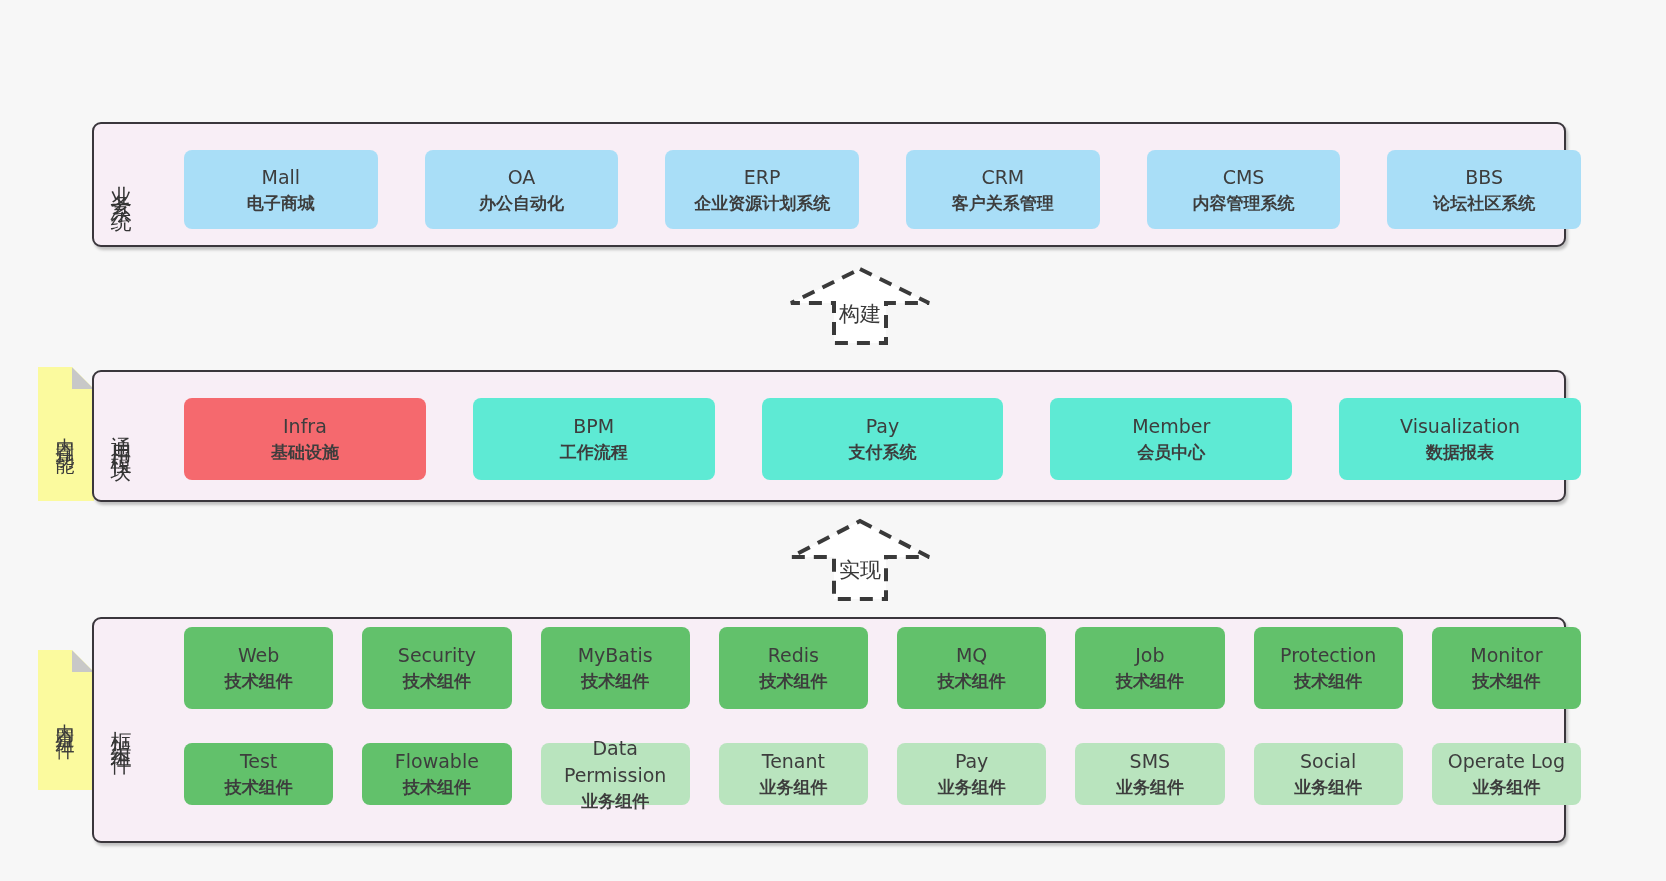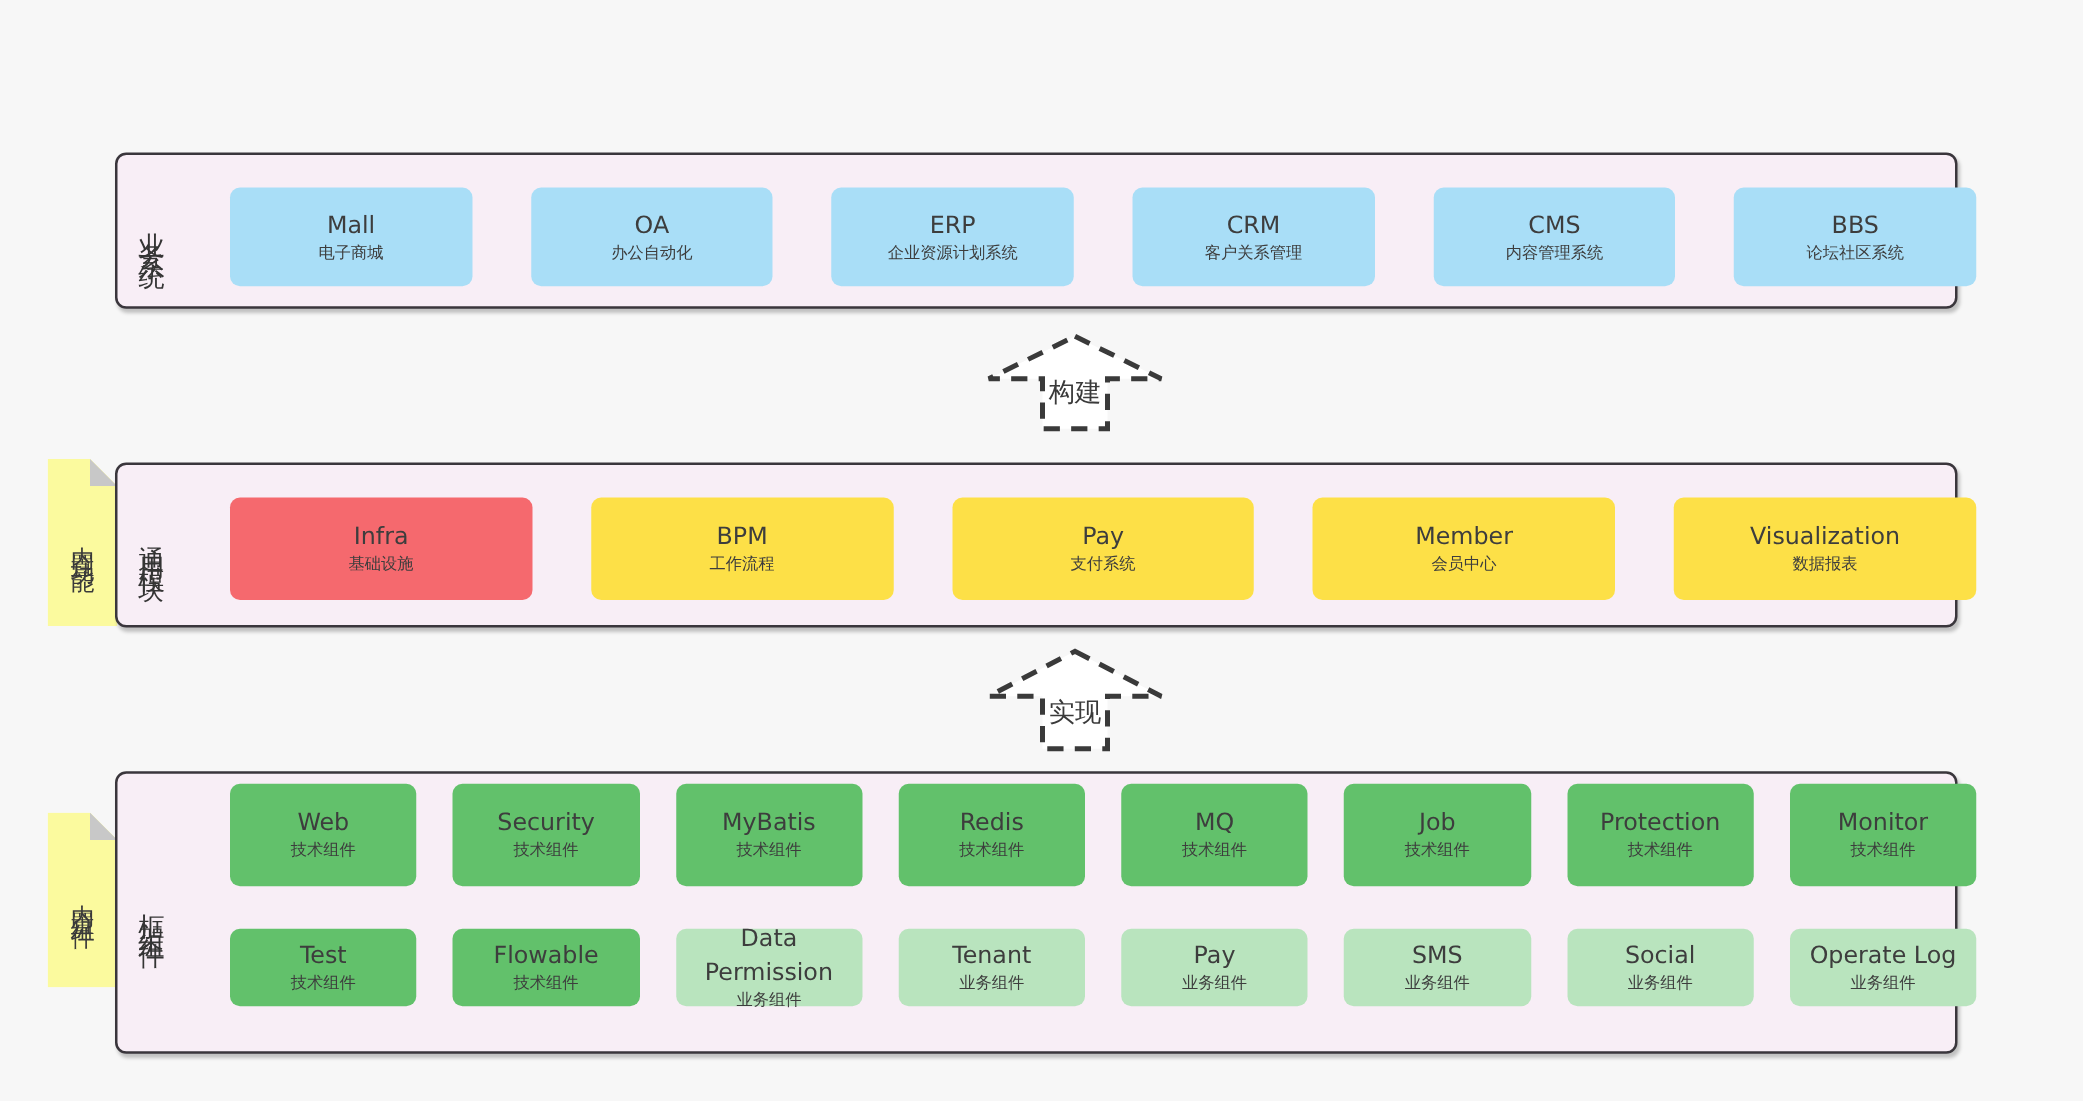--- a/index.html
+++ b/index.html
@@ -31,24 +31,24 @@
   .row-business{top:26px;height:79px;}
   .row-modules{top:26px;height:82px;}
   .row-fw1{top:8px;height:82px;}
   .row-fw2{top:124px;height:62px;}
   .box{
     flex:1;border-radius:8px;display:flex;flex-direction:column;
     align-items:center;justify-content:center;text-align:center;
     line-height:1.42;padding:2px 8px;box-sizing:border-box;
   }
   .box .en{font-size:19px;}
-  .box .zh{font-size:13px;}
+  .box .zh{font-size:17px;font-weight:bold;}
   [data-variant="blue"]{background:#a9def7;}
   [data-variant="red"]{background:#f5696e;}
-  [data-variant="pink"]{background:#fde047;}
+  [data-variant="pink"]{background:#5eead4;}
   [data-variant="green-dark"]{background:#62c16b;}
   [data-variant="green-light"]{background:#b9e4be;}
   .sticky{
     position:absolute;left:38px;width:56px;background:#fbfa9e;z-index:0;
     clip-path:polygon(0 0,calc(100% - 22px) 0,100% 22px,100% 100%,0 100%);
     display:flex;align-items:center;justify-content:center;
   }
   .sticky-modules{top:367px;height:134px;}
   .sticky-framework{top:650px;height:140px;}
   .sticky .fold{

